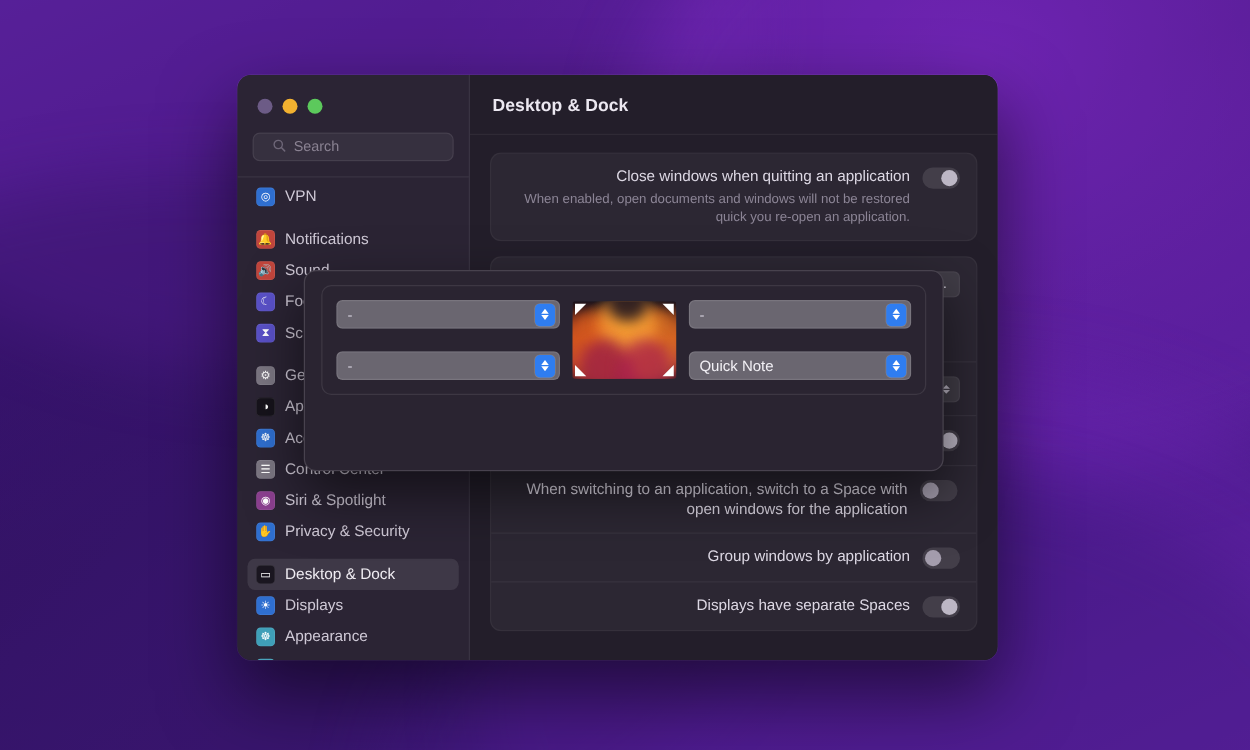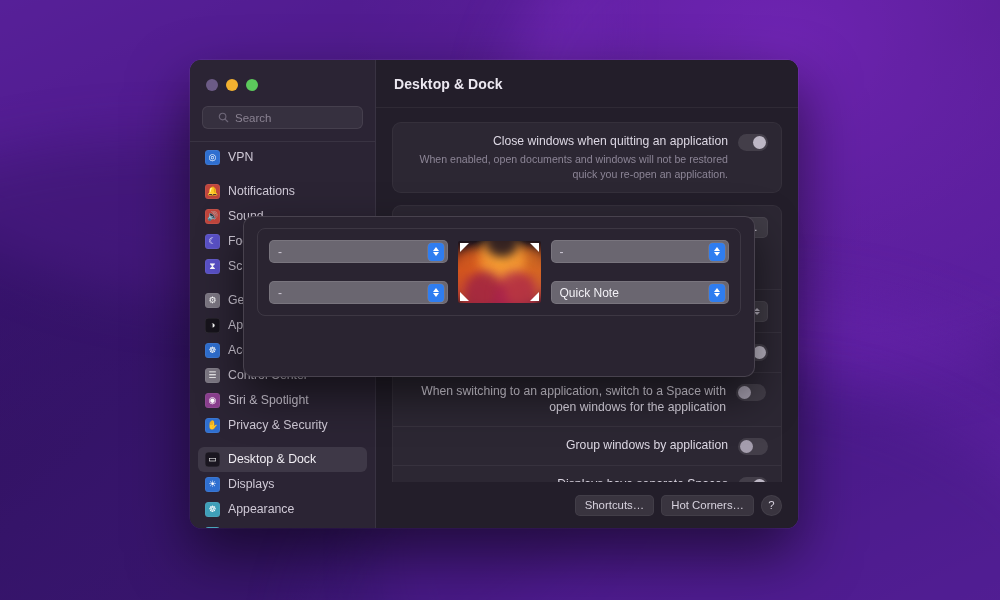--- a/index.html
+++ b/index.html
@@ -427,25 +427,20 @@
             </div>
             <div class="row-ctl">
               <div class="toggle on">
                   <div class="knob"></div>
                 </div>
             </div>
           </div>
         </div>
       </div>
 
-      <div id="main-footer">
-        <div class="btn">Shortcuts…</div>
-        <div class="btn">Hot Corners…</div>
-        <div class="btn circle">?</div>
-      </div>
     </div>
   </div>
 
   <div id="hot-corners-sheet">
     <div id="hc-body">
       <div id="hc-grid-card">
 
         <div class="hc-col">
           <div class="hc-popup">
             <span class="val dash">-</span>

